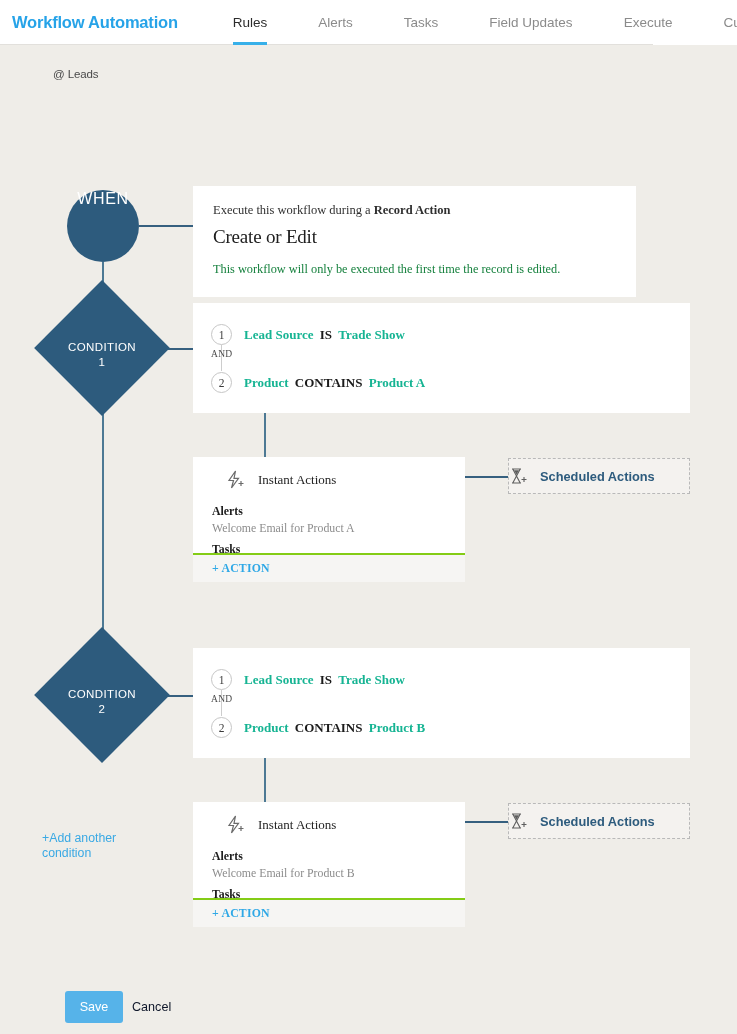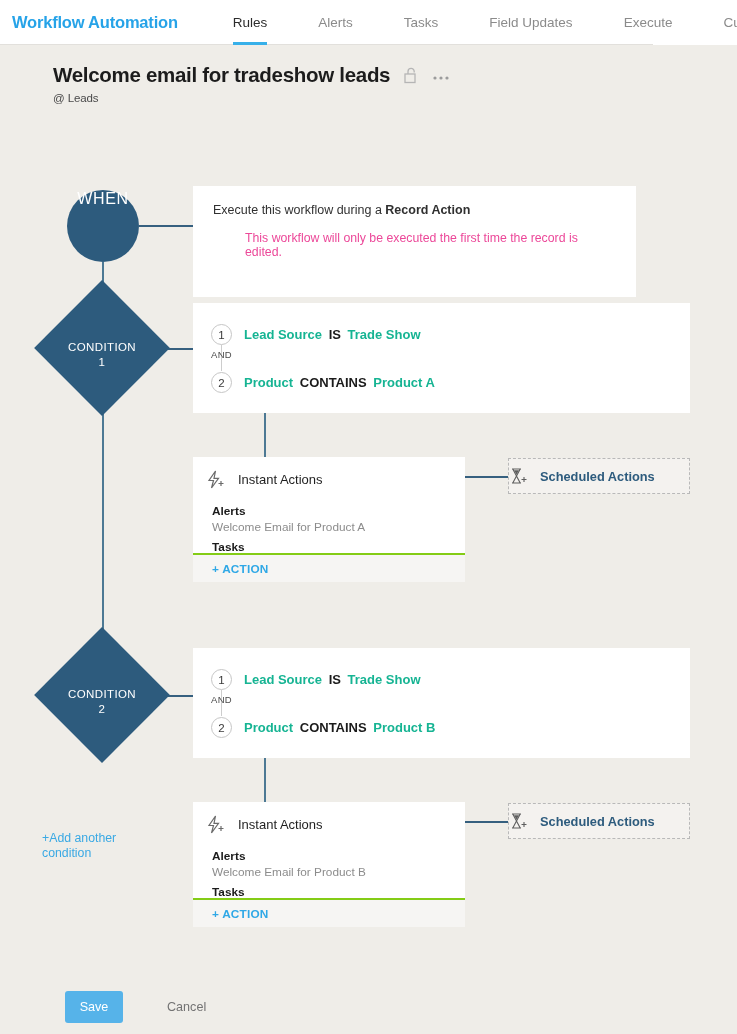--- a/index.html
+++ b/index.html
@@ -84,28 +84,28 @@
     background:#2d5b7d;
     transform: rotate(45deg);
   }
   .diamond-label {
     position:absolute; width:130px;
     color:#fff; font-size:11.5px; text-align:center;
     line-height:14.5px; letter-spacing:0.4px;
   }
 
   
-  .card { position:absolute; background:#fff; }
+  .card { position:absolute; background:#fff;font-family:Liberation Serif, serif; }
 
   
   #when-card { left:193px; top:141px; width:443px; height:111px; padding:17px 20px 0 20px; }
   .when-line1 { font-size:12.5px; color:#303030; }
   .when-line1 b { font-weight:bold; }
   .when-big { font-size:19px; color:#202020; margin-top:8px; letter-spacing:-0.2px; }
-  .when-note { font-size:12.3px; color:#ec4899; margin-top:14px;margin-left:32px; }
+  .when-note { font-size:12.3px; color:#15803d; margin-top:14px; }
 
   
   .cond-card { left:193px; width:497px; height:110px; padding:19px 0 0 18px; }
   .cond-row { display:flex; align-items:center; height:25px; }
   .cond-num {
     width:21px; height:21px; border-radius:50%;
     border:1px solid #c6c6c6; background:#fff;
     font-size:11.5px; color:#3a3a3a;
     display:flex; align-items:center; justify-content:center;
     flex:0 0 auto; position:relative; z-index:2;
@@ -116,21 +116,21 @@
   .cond-val { color:#16b493; font-weight:bold; }
   .cond-and-wrap { position:relative; height:23px; }
   .cond-and {
     position:absolute; left:0; top:2px;
     font-size:9.5px; color:#4a4a4a; letter-spacing:0.3px;
   }
   .and-stem { position:absolute; left:10px; top:-2px; width:1px; height:26px; background:#cdcdcd; }
 
   
   .ia-card { left:193px; width:272px; height:125px; }
-  .ia-head { display:flex; align-items:center; padding:13px 0 0 13px; }
+  .ia-head { display:flex; align-items:center; padding:13px 0 0 33px; }
   .ia-title { font-size:13px; color:#1f1f1f; margin-left:11px; }
   .ia-body { padding:9px 0 0 19px; }
   .ia-lbl { font-size:11.8px; color:#1b1b1b; font-weight:bold; margin-top:6px; }
   .ia-val { font-size:11.8px; color:#8c8c8c; margin-top:2px; }
   .ia-foot {
     position:absolute; left:0; right:0; bottom:0; height:29px;
     background:#f6f5f3; border-top:2px solid #84cc16;
     display:flex; align-items:center; padding-left:19px;
   }
   .ia-action { font-size:11.8px; color:#2fa8e6; font-weight:bold; letter-spacing:0.2px; cursor:pointer; }
@@ -152,21 +152,21 @@
 
   
   #footer { position:absolute; left:65px; top:946px; display:flex; align-items:center; }
   #save-btn {
     background:#56b3e9; color:#fff; border:none;
     width:58px; height:32px; border-radius:3px;
     font-size:12.6px; font-family:"Liberation Sans", sans-serif;
     cursor:pointer;
   }
   #cancel-btn {
-    margin-left:44px; color:#737373; font-size:12.6px; cursor:pointer;
+    margin-left:9px; color:#0f172a; font-size:12.6px; cursor:pointer;
   }
   .ico { display:block; }
 </style>
 </head>
 <body>
 
 <div id="topnav">
   <div id="brand">Workflow Automation</div>
   <div class="navtab active">
       <span>Rules</span>
@@ -184,36 +184,20 @@
       <span>Execute</span>
     </div>
   <div class="navtab">
       <span>Custom Functions</span>
     </div>
 </div>
 
 <div id="canvas">
 
   <div id="heading">
-    <div>
-      <span id="page-title">Welcome email for tradeshow leads</span>
-      <span class="title-icon">
-        <svg class="ico" width="15" height="17" viewBox="0 0 15 17">
-          <rect x="1" y="7" width="10" height="8.5" fill="none" stroke="#b5b5b5" stroke-width="1.3"></rect>
-          <path d="M4 7 V4.4 A3.1 3.1 0 0 1 10.2 4.4 V5.4" fill="none" stroke="#b5b5b5" stroke-width="1.3"></path>
-        </svg>
-      </span>
-      <span class="title-icon">
-        <svg class="ico" width="18" height="17" viewBox="0 0 18 17">
-          <circle cx="3" cy="11" r="1.6" fill="#9c9c9c"></circle>
-          <circle cx="9" cy="11" r="1.6" fill="#9c9c9c"></circle>
-          <circle cx="15" cy="11" r="1.6" fill="#9c9c9c"></circle>
-        </svg>
-      </span>
-    </div>
     <div id="subtitle">@ Leads</div>
   </div>
 
   <div class="hline" style="left:139px; top:180px; width:54px;"></div>
 
   <div class="vline" style="left:102px; top:217px; height:86px;"></div>
 
   <div class="hline" style="left:150px; top:303px; width:43px;"></div>
 
   <div class="vline" style="left:102px; top:351px; height:299px;"></div>
@@ -229,20 +213,21 @@
   <div class="hline" style="left:465px; top:776px; width:43px;"></div>
 
   <div id="when-node">
     <span>WHEN</span>
   </div>
 
   <div class="card" id="when-card">
     <div class="when-line1">
       <span>Execute this workflow during a </span><b>Record Action</b>
     </div>
+    <div class="when-big">Create or Edit</div>
     <div class="when-note">This workflow will only be executed the first time the record is edited.</div>
   </div>
 
   <div class="diamond" style="left:54px; top:255px;"></div>
   <div class="diamond-label" style="left:37px; top:295px;">
     <span>CONDITION</span><br>
     <span>1</span>
   </div>
 
   <div class="card cond-card" style="top:258px;">

